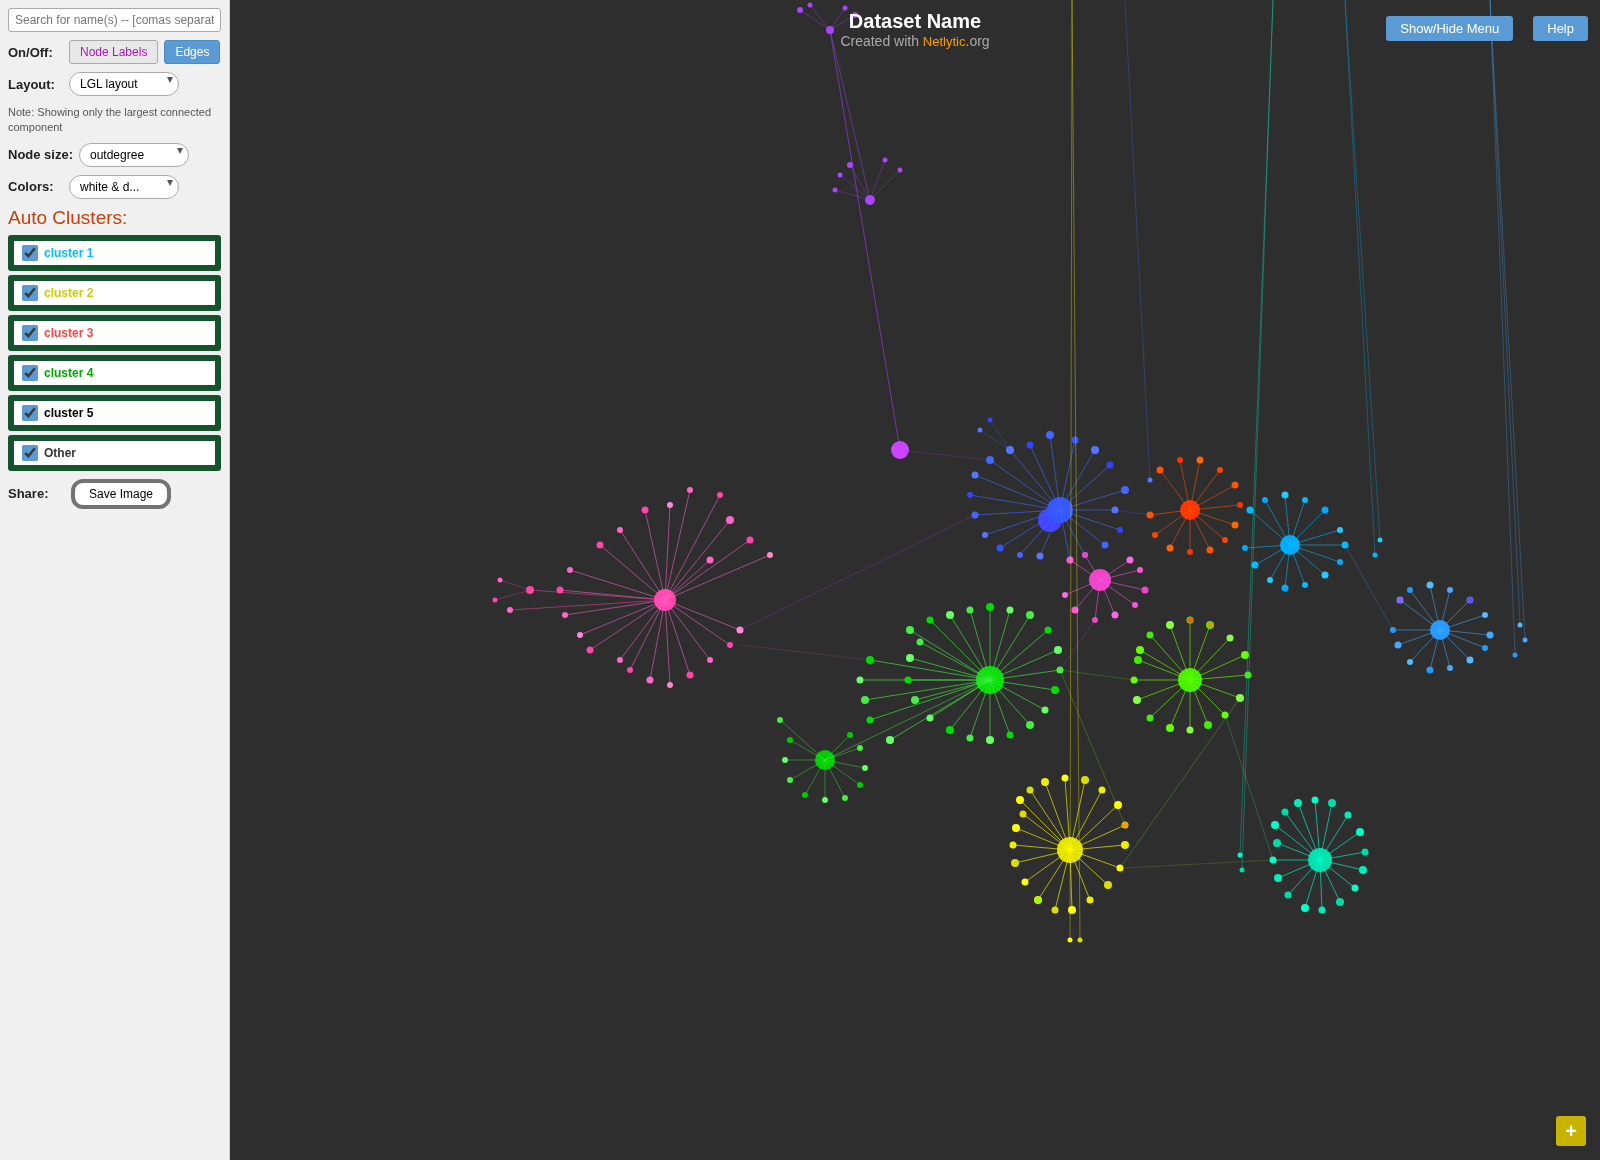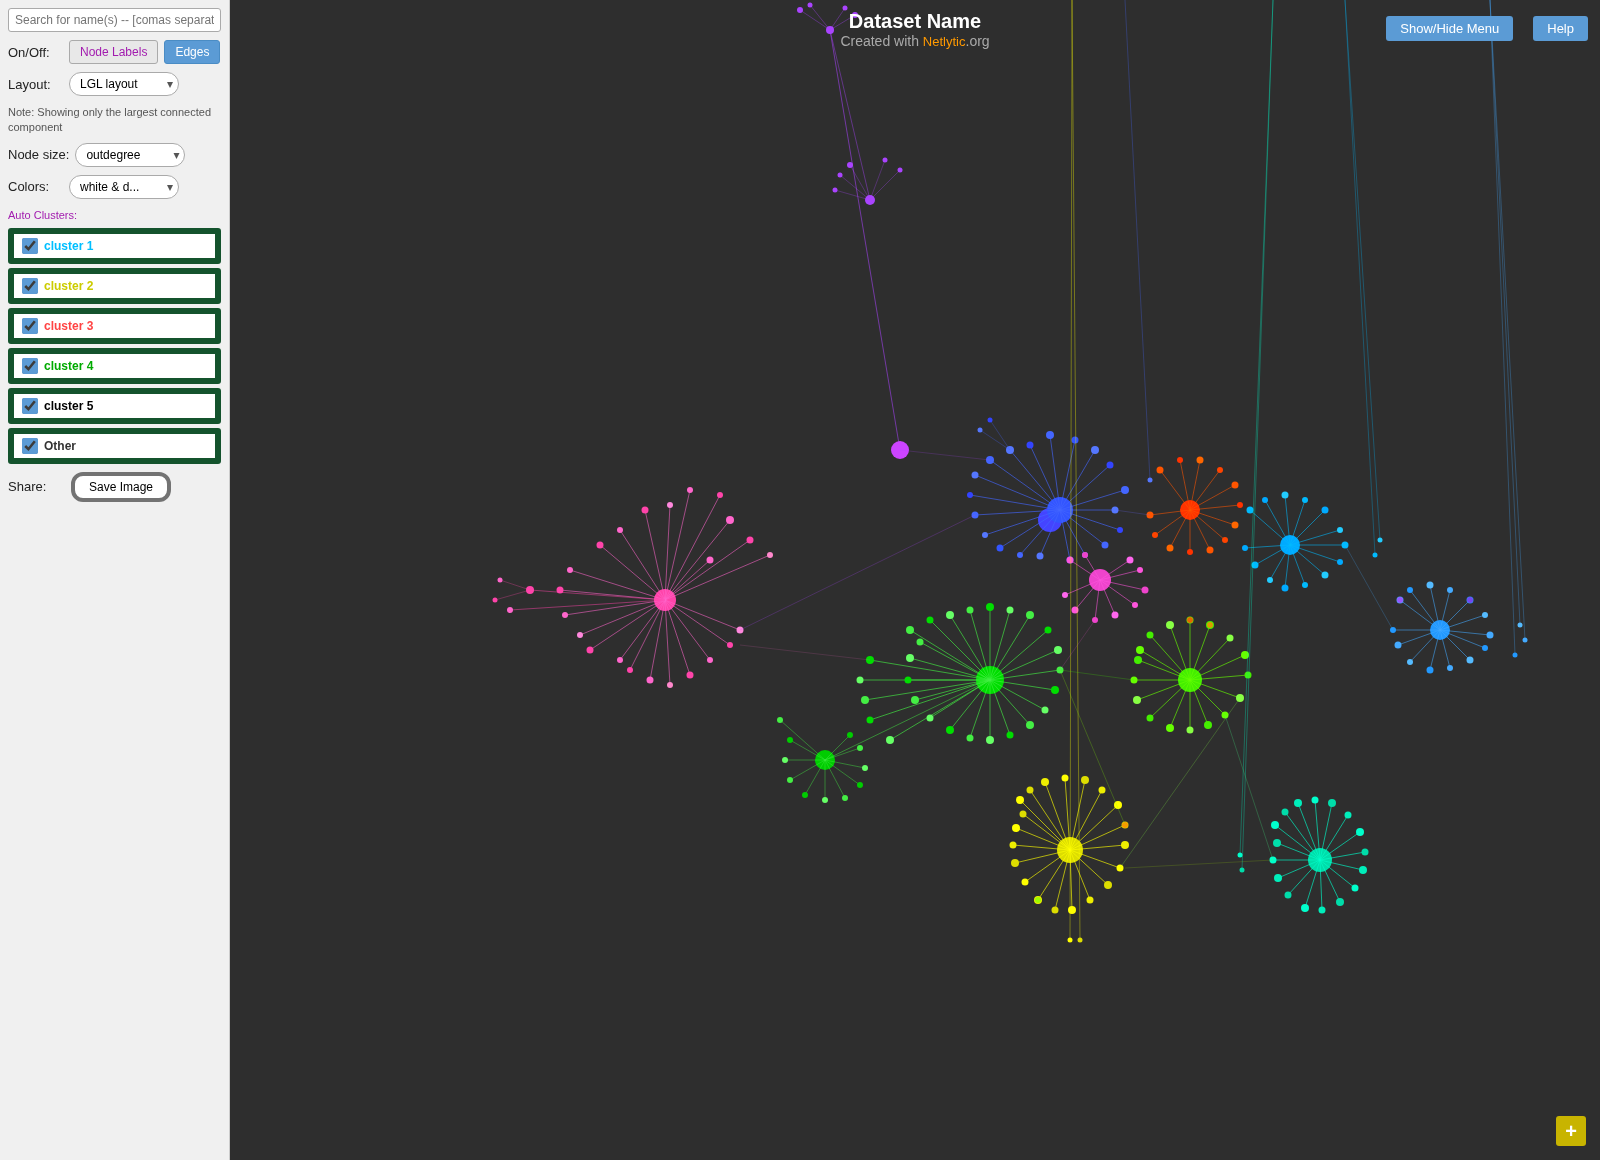--- a/index.html
+++ b/index.html
@@ -22,41 +22,40 @@
       width: 100%;
       padding: 4px 6px;
       border: 1px solid #aaa;
       border-radius: 3px;
       font-size: 12px;
       background: white;
     }
 
     .row { display: flex; align-items: center; gap: 6px; }
 
-    .label-text { font-size: 13px; color: #222; min-width: 55px; }
+    .label-text { font-size: 13px; color: #222; min-width: 55px; font-weight: bold; }
 
     .btn-toggle {
       padding: 4px 10px;
       border: 1px solid #aaa;
       border-radius: 3px;
       background: #e8e8e8;
       cursor: pointer;
       font-size: 12px;
       color: #a21caf;
     }
     .btn-toggle.active {
       background: #5b9bd5;
       color: white;
       border-color: #4a8cc4;
     }
 
     .dropdown-wrap {
       position: relative;
       display: inline-flex;
-      align-items: center;
     }
     .dropdown-select {
       appearance: none;
       -webkit-appearance: none;
       padding: 4px 24px 4px 10px;
       border: 1px solid #aaa;
       border-radius: 12px;
       background: white;
       font-size: 12px;
       cursor: pointer;
@@ -65,21 +64,21 @@
     .dropdown-arrow {
       position: absolute;
       right: 6px;
       pointer-events: none;
       font-size: 12px;
       color: #555;
     }
 
     .note-text { font-size: 11px; color: #555; text-align: center; line-height: 1.3; }
 
-    .section-label { font-size: 11px; color: #a21caf; font-weight: normal; margin-top: 21px; }
+    .section-label { font-size: 19px; color: #c2410c; font-weight: normal; margin-top: 21px; }
 
     
     .cluster-list { display: flex; flex-direction: column; gap: 4px; }
     .cluster-item {
       display: flex;
       align-items: center;
       gap: 6px;
       background: white;
       border: 6px solid #14532d;
       border-radius: 3px;

